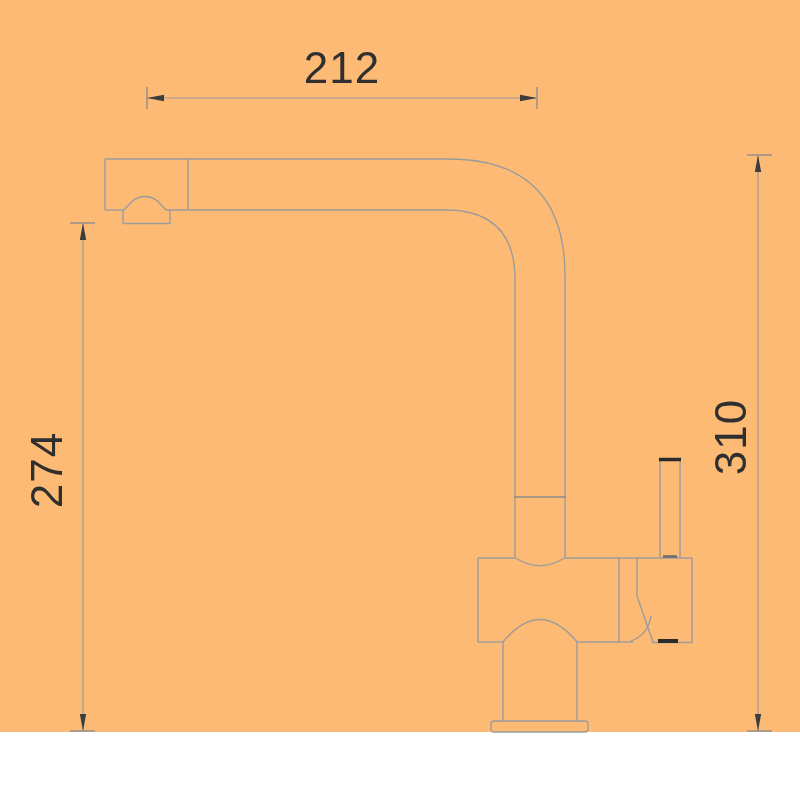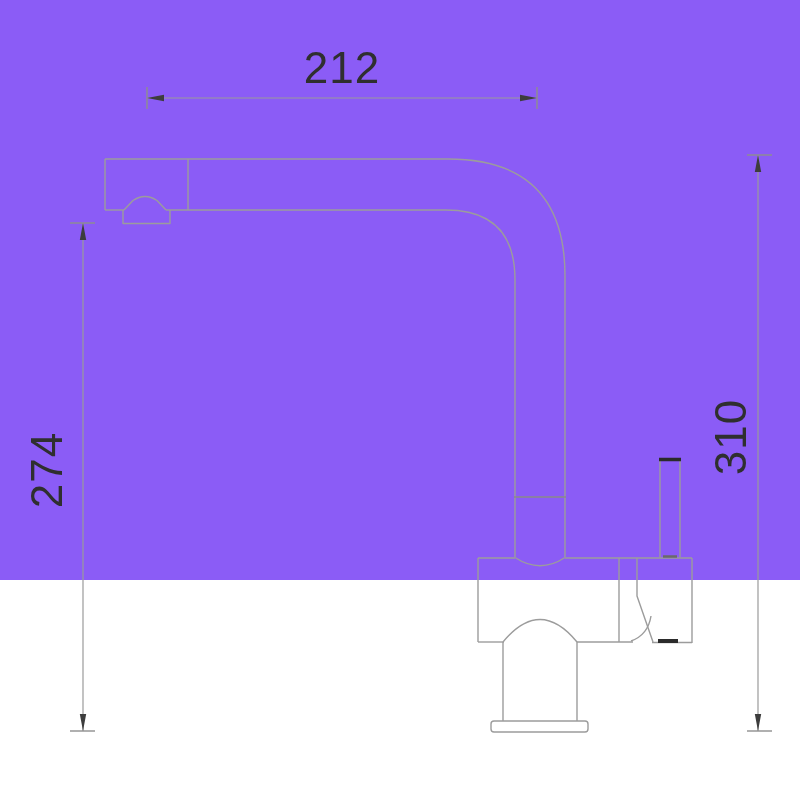--- a/index.html
+++ b/index.html
@@ -7,22 +7,22 @@
     padding: 0;
     background: #ffffff;
     width: 800px;
     height: 800px;
     overflow: hidden;
     font-family: "Liberation Sans", sans-serif;
   }
   .canvas-wrap {
     position: relative;
     width: 800px;
-    height: 580px;
-    background: #8b5cf6;
+    height: 732px;
+    background: #fdba74;
   }
   svg { display: block; }
   .outline {
     fill: none;
     stroke: #9c9c9c;
     stroke-width: 1.4;
     stroke-linecap: butt;
     stroke-linejoin: round;
   }
   .outline-dark {

